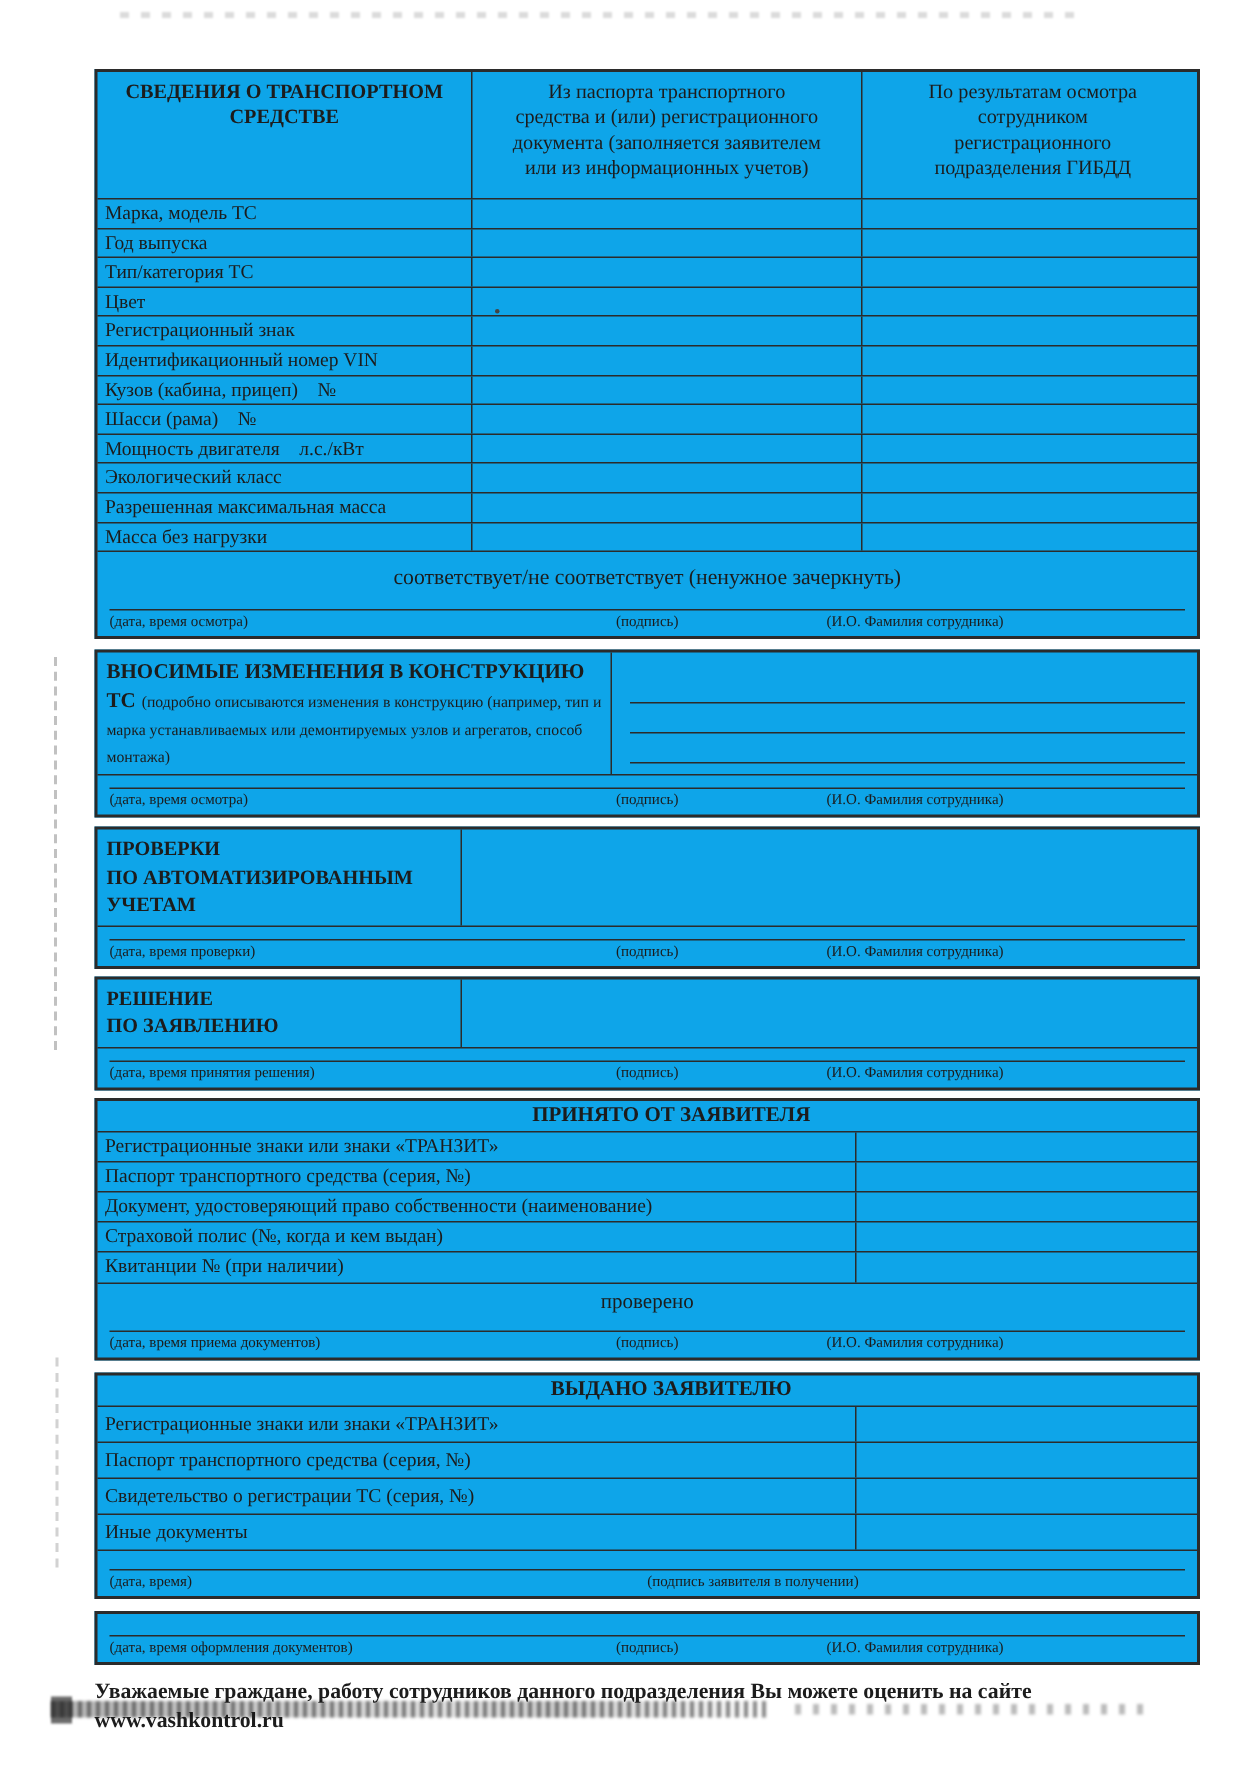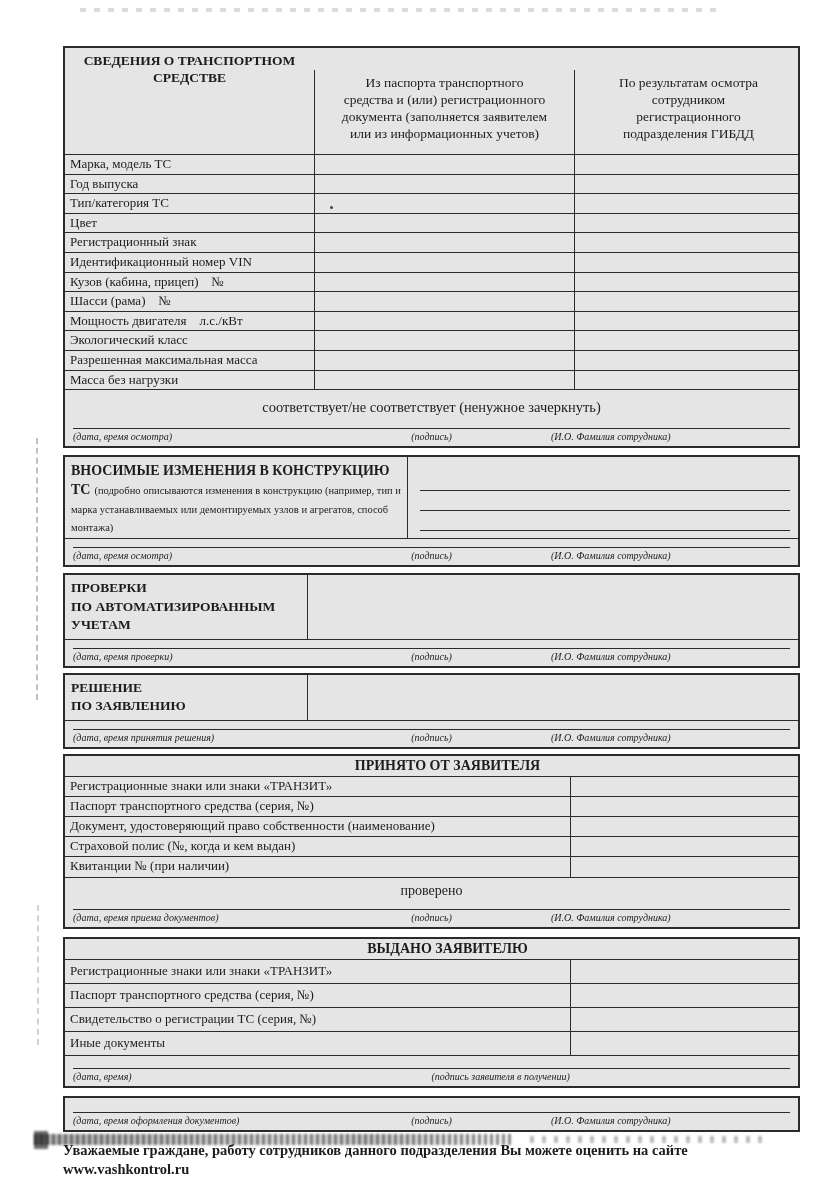--- a/index.html
+++ b/index.html
@@ -6,40 +6,40 @@
   .page{
     position:relative;
     width:840px;height:1186px;
     background:#ffffff;
     font-family:"Liberation Serif","DejaVu Serif",serif;
     color:#1c1c1c;
     overflow:hidden;
     box-sizing:border-box;
     padding:46px 0 0 63px;
   }
-  .block{width:737px;box-sizing:border-box;border:2px solid #2b2b2b;background:#e5e5e5;}
+  .block{width:737px;box-sizing:border-box;border:2px solid #2b2b2b;background:#0ea5e9;}
 
   
   .vheader{display:grid;grid-template-columns:249px 260px 228px;border-bottom:1px solid #2b2b2b;}
   .vheader>div{min-height:84px;box-sizing:border-box;text-align:center;font-size:13.5px;line-height:17px;
     padding:4px 4px 2px;white-space:pre-line;}
-  .vheader>div+div{border-left:1px solid #2b2b2b;margin-top:22px;}
+  .vheader>div+div{border-left:1px solid #2b2b2b;}
   .vheader .b{font-weight:bold;}
   .vrow{display:grid;grid-template-columns:249px 260px 228px;border-bottom:1px solid #2b2b2b;height:18.6px;}
   .vrow:last-of-type{border-bottom:1px solid #2b2b2b;}
   .vrow>div{box-sizing:border-box;font-size:13px;line-height:18px;padding-left:5px;white-space:pre;overflow:hidden;}
   .vrow>div+div{border-left:1px solid #2b2b2b;}
 
   .compliance{ text-align:center;font-size:14.5px;padding:9px 0 4px;}
 
   
   .signrow{padding:8px 8px 3px;}
   .signrow .line{border-top:1.6px solid #2b2b2b;height:1px;}
   .signrow .labels{display:flex;font-size:10px;line-height:12px;margin-top:1px;}
-  .signrow .labels span{flex:1;font-style:italic;}
+  .signrow .labels span{flex:1;}
   .signrow .labels .l{text-align:left;}
   .signrow .labels .c{text-align:center;}
   .signrow .labels .r{text-align:left;}
 
   
   .mod-inner{display:grid;grid-template-columns:342px 395px;border-bottom:1px solid #2b2b2b;}
   .mod-title-cell{box-sizing:border-box;padding:4px 6px 3px;min-height:60px;}
   .mod-title-cell .t{font-weight:bold;font-size:14px;line-height:18px;}
   .mod-title-cell .n{font-size:10.5px;line-height:12.5px;}
   .mod-lines{box-sizing:border-box;border-left:1px solid #2b2b2b;padding:14px 12px 0;}

